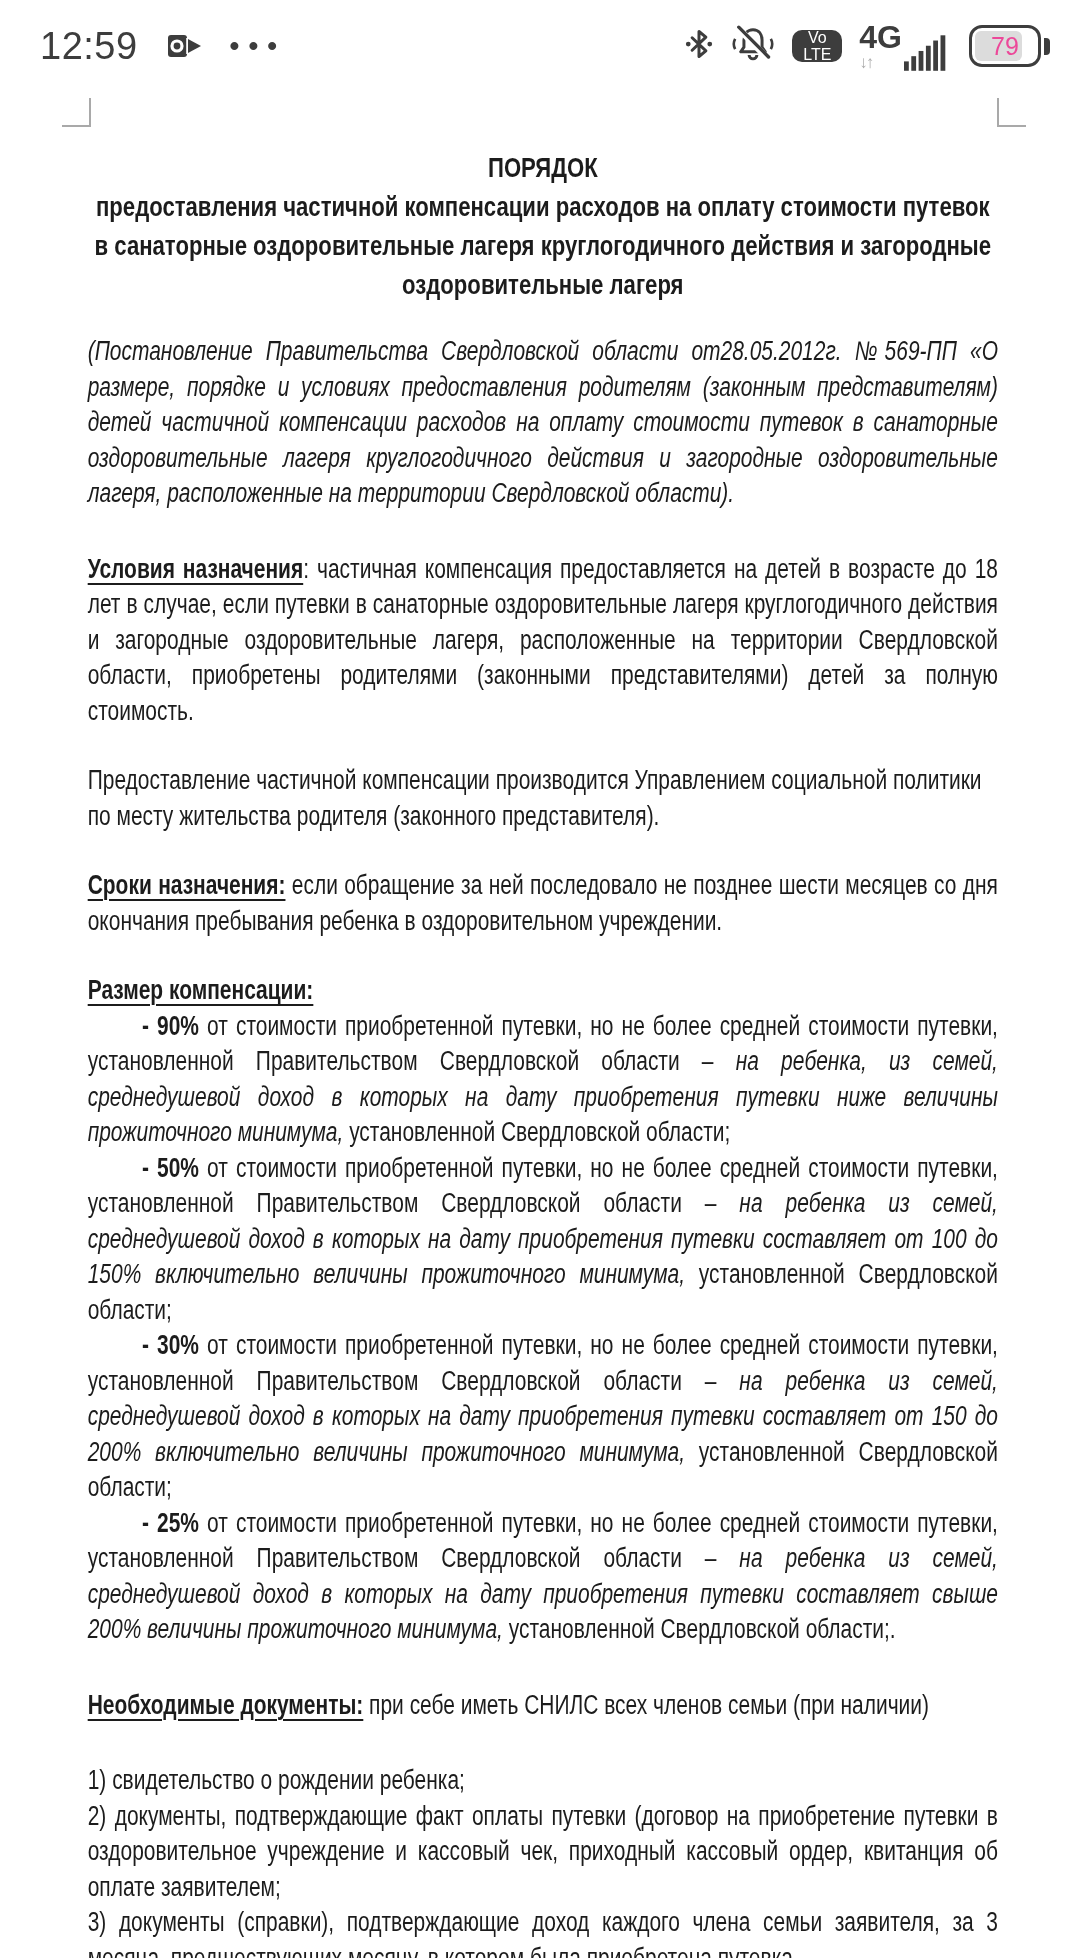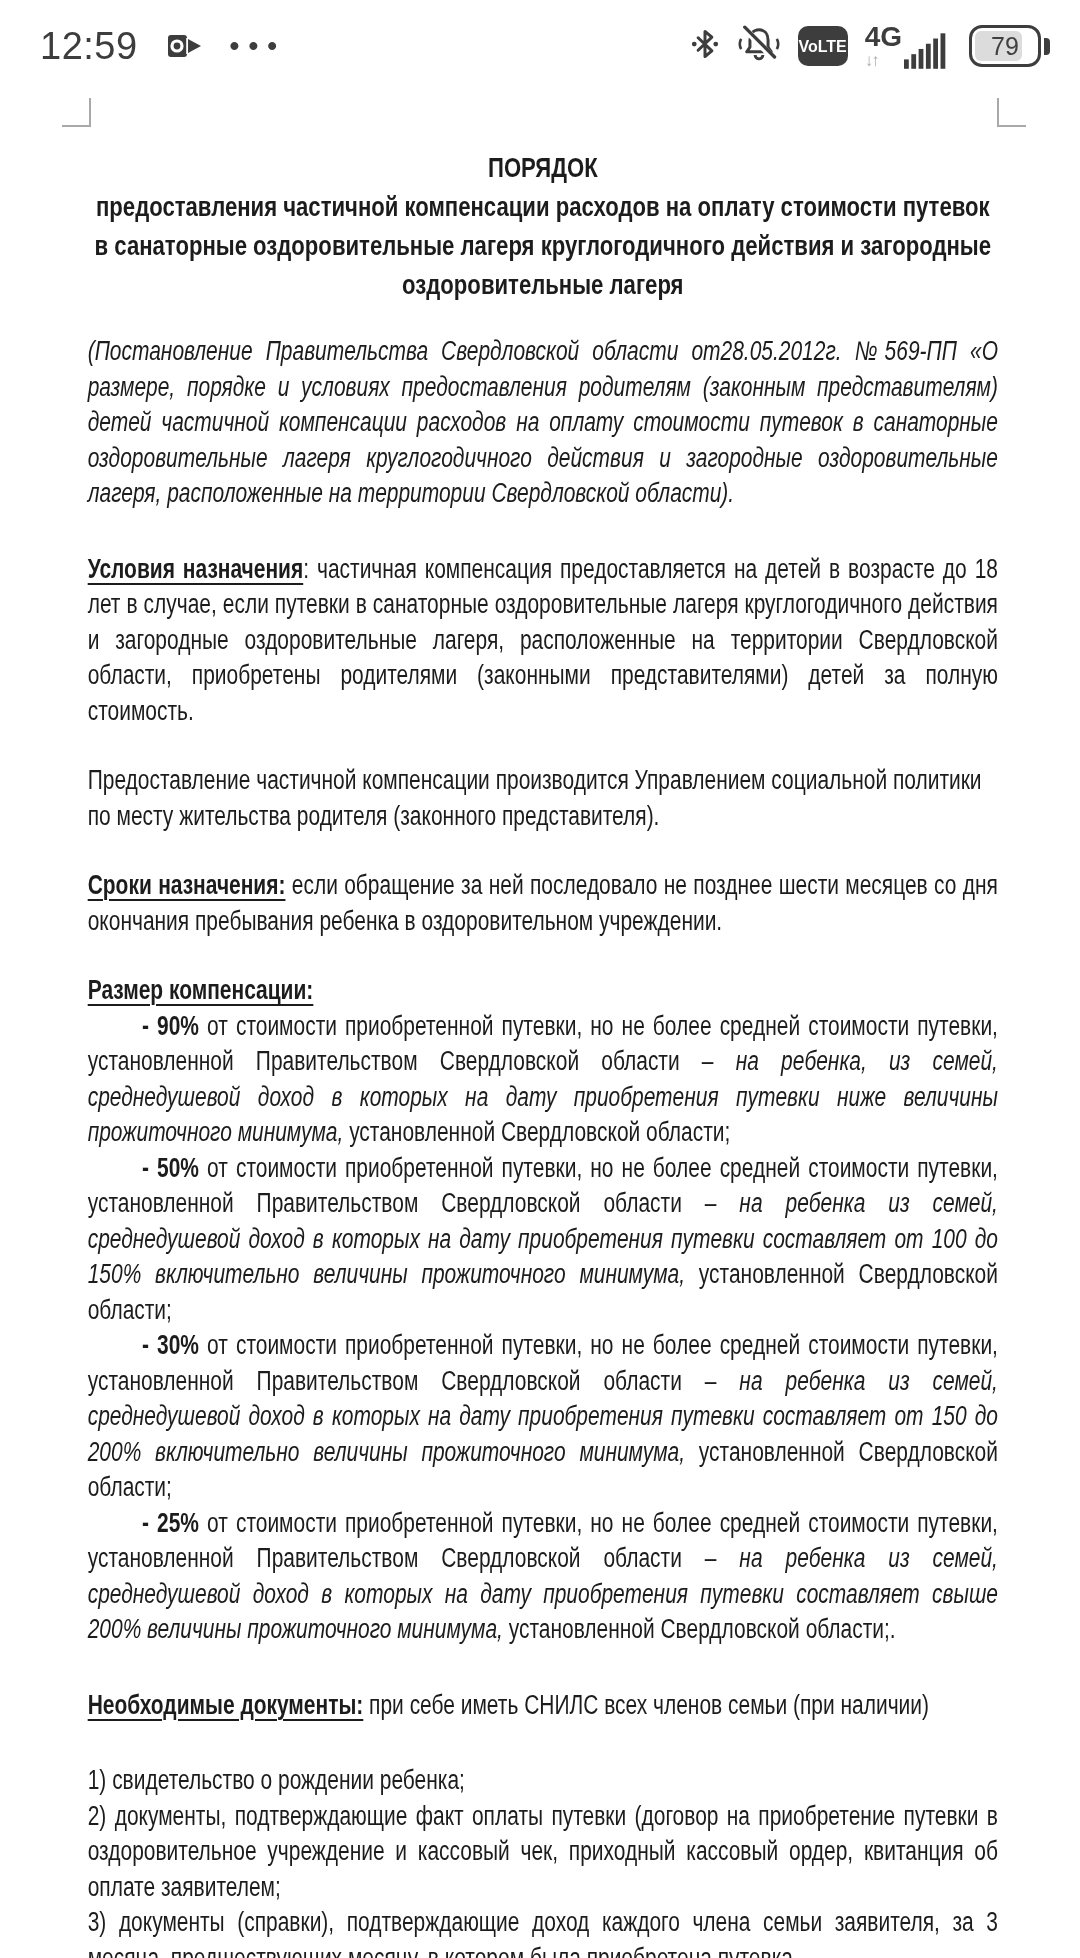--- a/index.html
+++ b/index.html
@@ -6,32 +6,32 @@
   body{width:1080px;font-family:"Liberation Sans",sans-serif;}
 
   
   .status-bar{height:92px;display:flex;align-items:center;justify-content:space-between;
     padding:0 30px 0 40px;box-sizing:border-box;color:#3d3d3d;background:#fff;}
   .sb-left{display:flex;align-items:center;gap:28px;}
   .sb-time{font-size:38px;letter-spacing:.5px;}
   .sb-appicon svg{display:block;}
   .sb-dots{font-size:28px;font-weight:700;letter-spacing:9px;color:#3d3d3d;}
   .sb-right{display:flex;align-items:center;gap:17px;}
-  .volte{background:#3d3d3d;color:#fff;border-radius:10px;width:50px;height:40px;
-    display:flex;flex-direction:row;align-items:center;justify-content:center;
-    font-weight:700;font-size:16px;line-height:17px;}
+  .volte{background:#3d3d3d;color:#fff;border-radius:10px;width:50px;height:32px;
+    display:flex;flex-direction:column;align-items:center;justify-content:center;
+    font-weight:400;font-size:16px;line-height:17px;}
   .net{display:flex;align-items:flex-end;}
   .net-left{display:flex;flex-direction:column;align-items:flex-start;line-height:1;margin-right:2px;}
-  .net-4g{font-size:28px;font-weight:700;}
+  .net-4g{font-size:32px;font-weight:700;}
   .net-arrows{font-size:17px;color:#ababab;letter-spacing:-2px;margin-top:1px;}
   .battery{display:flex;align-items:center;}
   .battery-body{width:72px;height:42px;border:3.5px solid #3d3d3d;border-radius:13px;
     position:relative;display:flex;align-items:center;justify-content:center;box-sizing:border-box;}
   .battery-fill{position:absolute;left:3px;top:3px;bottom:3px;width:47px;background:#dcdcdc;border-radius:6px;}
-  .battery-num{position:relative;font-size:25px;color:#404040;}
+  .battery-num{position:relative;font-size:25px;color:#ec4899;}
   .battery-nub{width:6px;height:17px;background:#3d3d3d;border-radius:0 4px 4px 0;margin-left:3px;}
 
   
   .doc{width:1080px;overflow:hidden;background:#fff;}
   .page{position:relative;background:#fff;}
   .inner{width:1392px;transform:scaleX(0.776);transform-origin:0 0;box-sizing:border-box;
     padding:0 106px 0 113px;color:#1c1c1c;font-size:27px;line-height:35.5px;}
   .page1 .inner{padding-top:56px;padding-bottom:74px;}
   p{margin:0;}
   .j{text-align:justify;}

